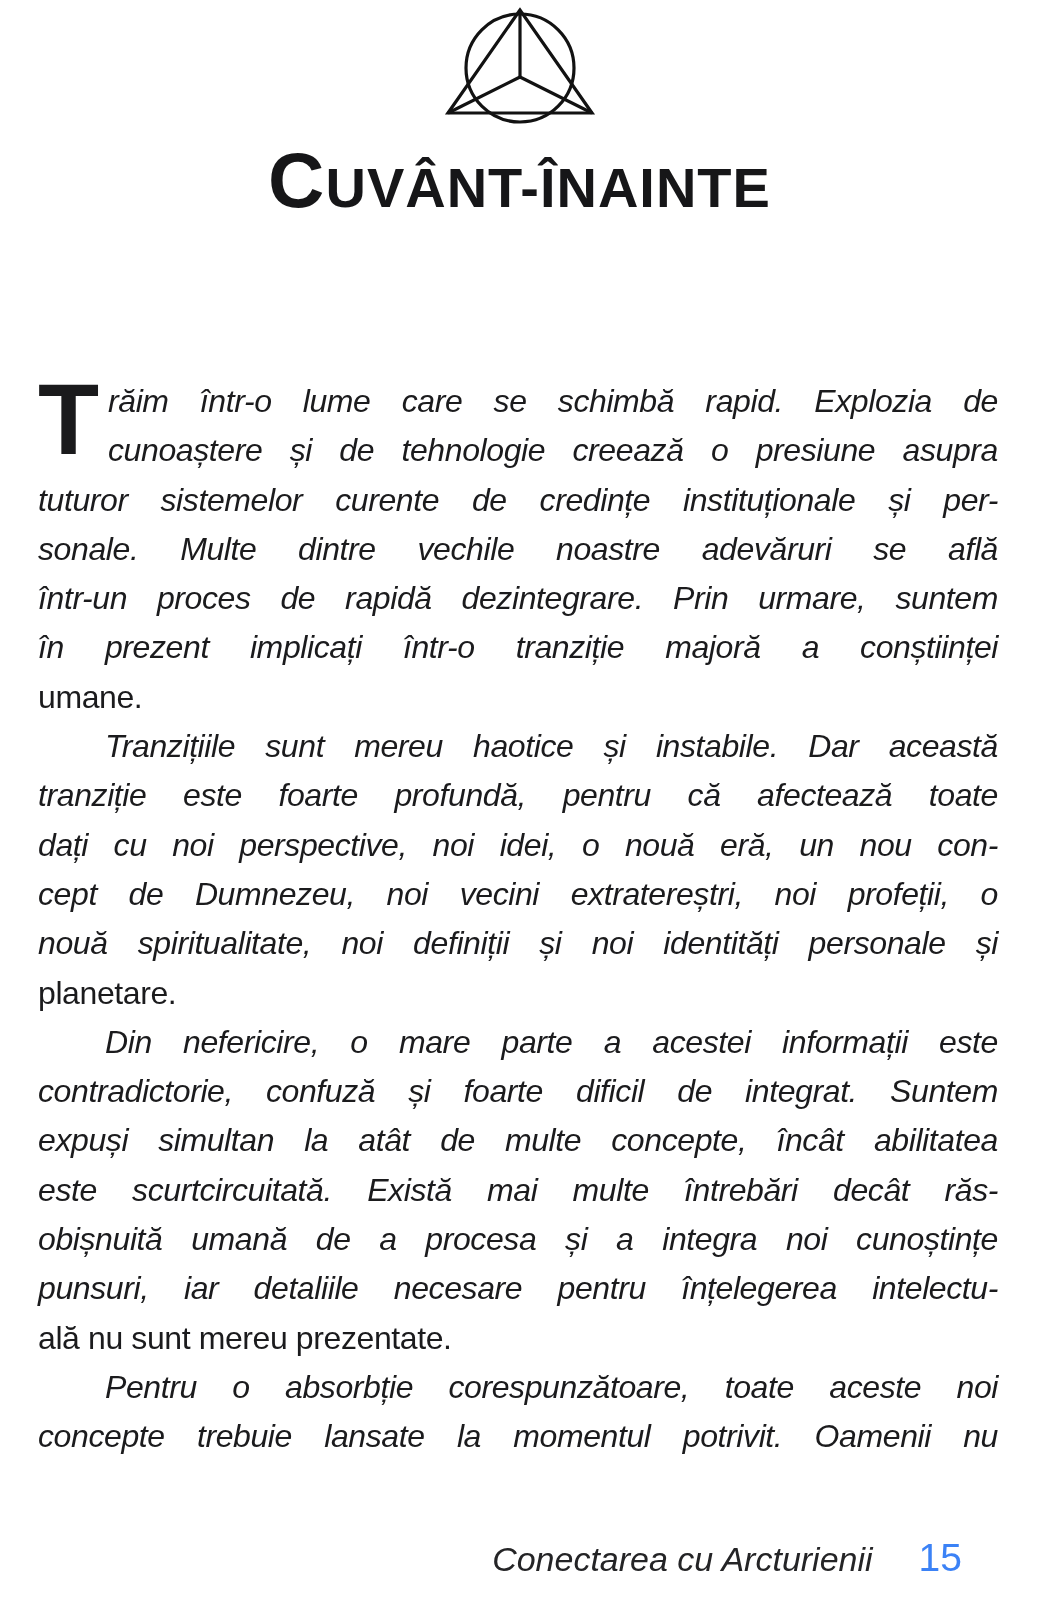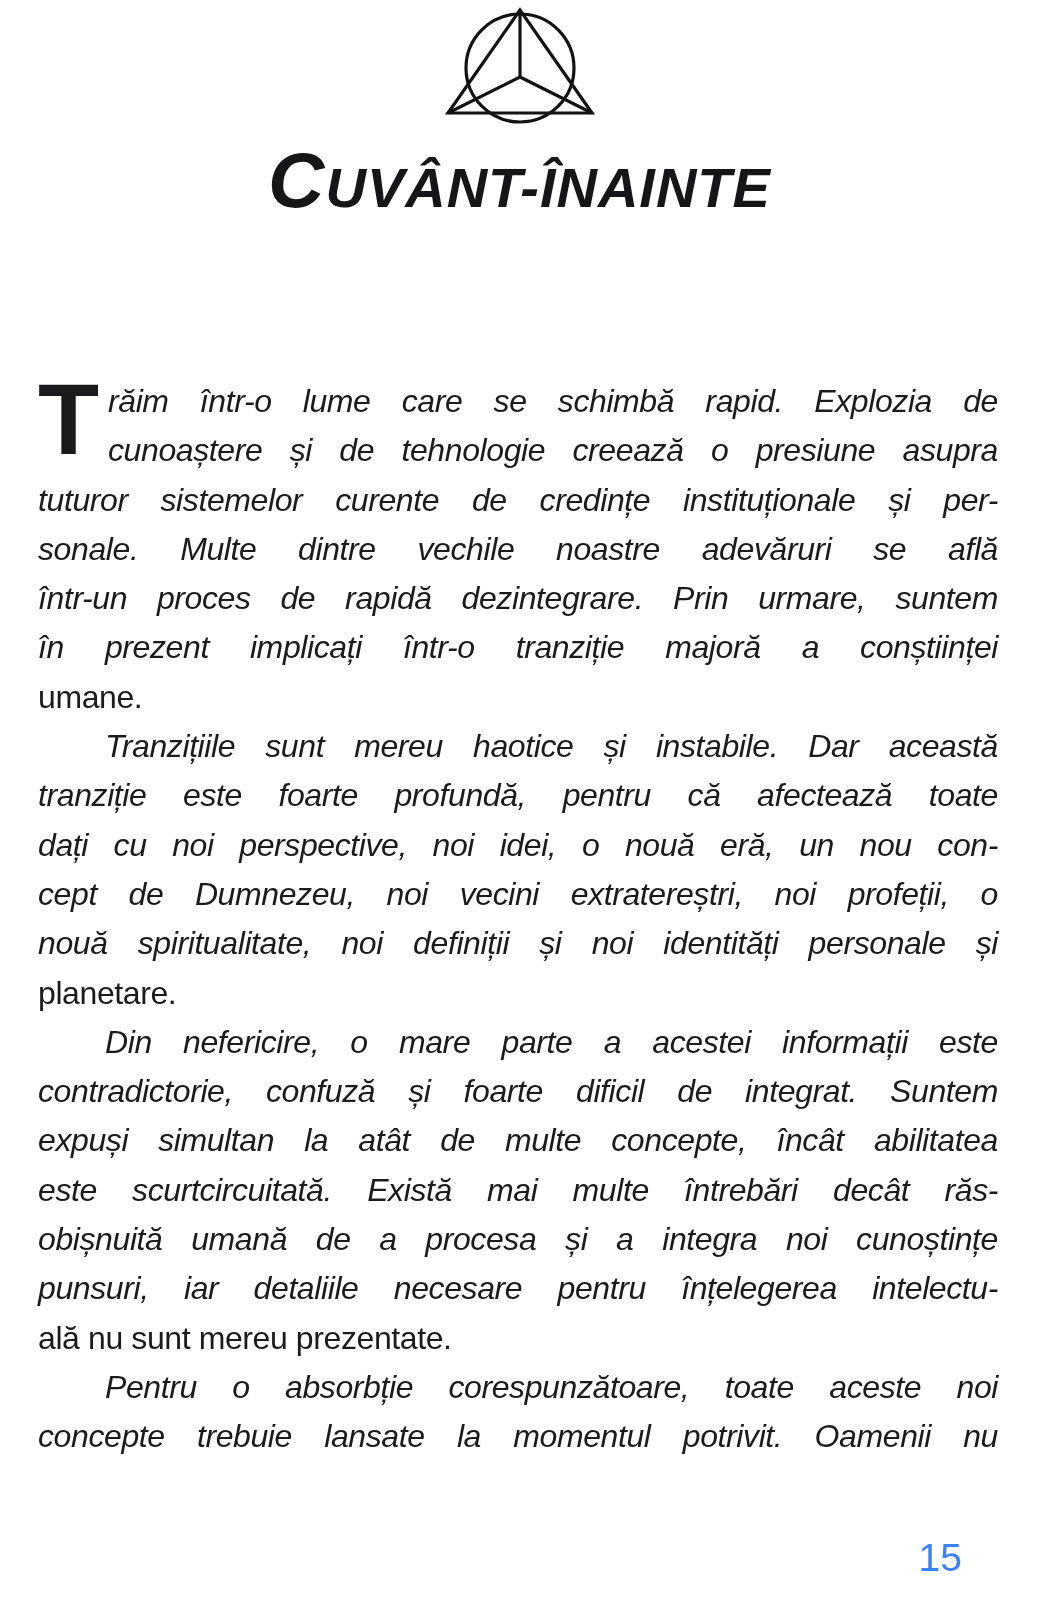--- a/index.html
+++ b/index.html
@@ -12,21 +12,20 @@
 
   
   .logo{position:absolute;top:4px;left:50%;transform:translateX(-50%);}
 
   
   .title{
     position:absolute;top:141px;left:0;right:0;
     text-align:center;margin:0;line-height:1;
     font-weight:700;color:#161618;letter-spacing:1px;
     white-space:nowrap;
-    font-style:italic;
   }
   .title .cap{font-size:78px;}
   .title .rest{font-size:56px;}
 
   
   .body-text{
     position:absolute;top:377px;left:38px;width:960px;
     font-size:32px;line-height:49.3px;letter-spacing:-0.4px;
     color:#1b1b1d;
   }
@@ -91,16 +90,17 @@
         <div class="line just">punsuri, iar detaliile necesare pentru înțelegerea intelectu-</div>
         <div class="line">ală nu sunt mereu prezentate.</div>
       </div>
       <div class="para">
         <div class="line just ind">Pentru o absorbție corespunzătoare, toate aceste noi</div>
         <div class="line just">concepte trebuie lansate la momentul potrivit. Oamenii nu</div>
       </div>
     </div>
 
   <div class="footer">
+    <span class="book-title">Conectarea cu Arcturienii</span>
     <span class="page-number">15</span>
   </div>
 
 </div>
 
 </body></html>

